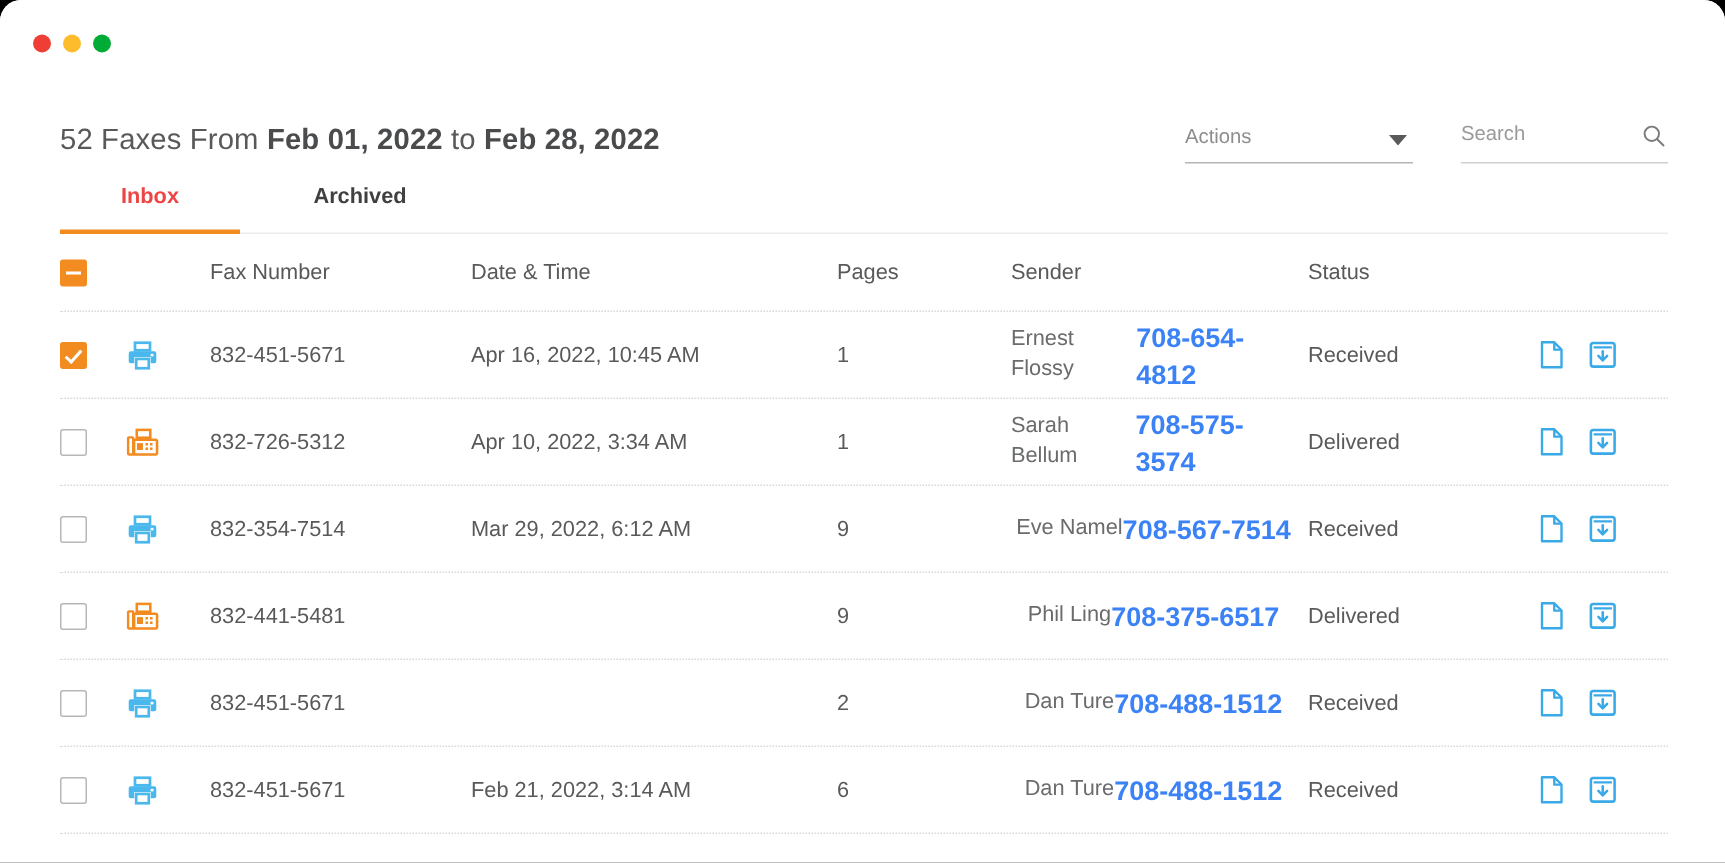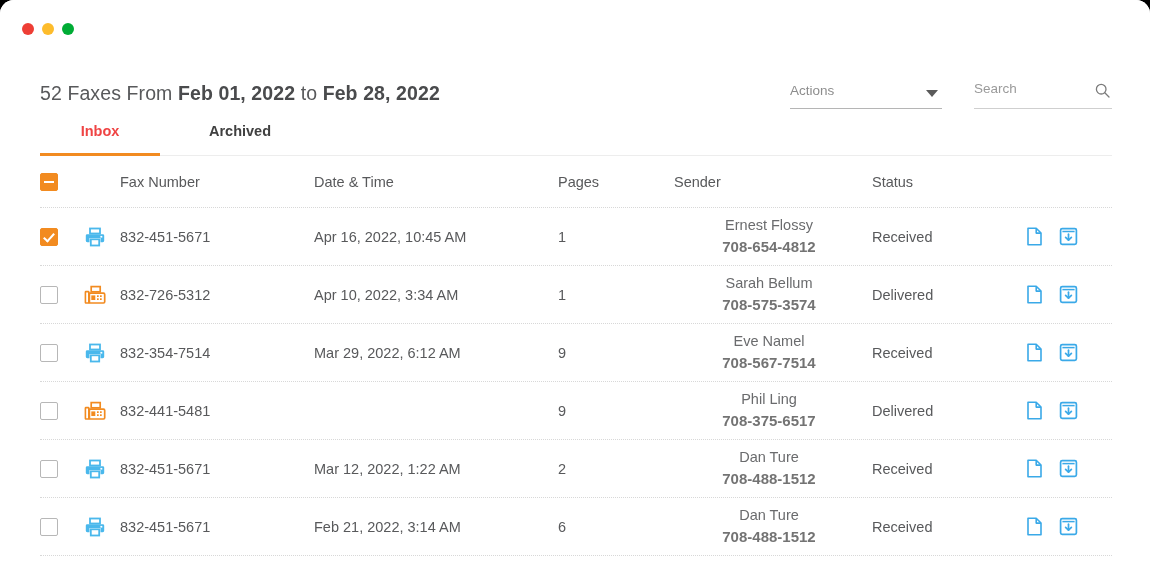--- a/index.html
+++ b/index.html
@@ -194,21 +194,21 @@
     color: #58595b;
   }
   .row.head .cell {
     font-size: 14.5px;
     color: #58595b;
     font-weight: normal;
   }
 
   .c-check  { left: 0px;   width: 40px;  justify-content: flex-start; }
   .c-type   { left: 44px;  width: 50px;  }
-  .c-fax    { left: 80px;  width: 180px; }
+  .c-fax    { left: 100px;  width: 180px; }
   .c-date   { left: 274px; width: 240px; }
   .c-pages  { left: 518px; width: 110px; }
   .c-sender { left: 634px; width: 190px; }
   .c-status { left: 832px; width: 160px; }
   .c-acts   { left: 986px; width: 86px; }
 
   
   .checkbox {
     width: 18px;
     height: 18px;
@@ -241,32 +241,32 @@
     left: 3px;
     top: 7px;
     width: 10px;
     height: 2.6px;
     background: #ffffff;
   }
 
   
   .sender-wrap {
     display: flex;
-    flex-direction: column;
+    flex-direction: row;
     justify-content: center;
     line-height: 1.35;
   }
   .sender-name {
     font-size: 14.5px;
     color: #6a6b6d;
   }
   .sender-phone {
-    font-size: 15px;
+    font-size: 18px;
     font-weight: bold;
-    color: #737373;
+    color: #3b82f6;
     cursor: pointer;
     margin-top: 2px;
   }
 
   .acts {
     display: flex;
     align-items: center;
     gap: 16px;
   }
   .icon-btn { cursor: pointer; line-height: 0; }
@@ -511,21 +511,20 @@
             <span>
               <svg width="22" height="22" viewBox="0 0 22 22">
                 <rect x="6" y="2.5" width="10" height="5" fill="none" stroke="#4ab8ec" stroke-width="1.8"></rect>
                 <path d="M3.2 8.2 h15.6 a1.4 1.4 0 0 1 1.4 1.4 v5.2 a1.4 1.4 0 0 1 -1.4 1.4 h-2.3 v-4.2 h-11 v4.2 h-2.3 a1.4 1.4 0 0 1 -1.4 -1.4 v-5.2 a1.4 1.4 0 0 1 1.4 -1.4 z" fill="#4ab8ec"></path>
                 <rect x="6.8" y="13.3" width="8.4" height="6.2" fill="#ffffff" stroke="#4ab8ec" stroke-width="1.8"></rect>
                 <rect x="16.4" y="9.9" width="1.9" height="1.7" fill="#ffffff"></rect>
               </svg>
             </span>
           </div>
           <div class="cell c-fax">832-451-5671</div>
-          <div class="cell c-date">Mar 12, 2022, 1:22 AM</div>
           <div class="cell c-pages">2</div>
           <div class="cell c-sender sender-wrap">
             <span class="sender-name">Dan Ture</span>
             <span class="sender-phone">708-488-1512</span>
           </div>
           <div class="cell c-status">Received</div>
           <div class="cell c-acts">
             <span class="acts">
               <span class="icon-btn">
                 <svg width="17" height="19" viewBox="0 0 17 19">

